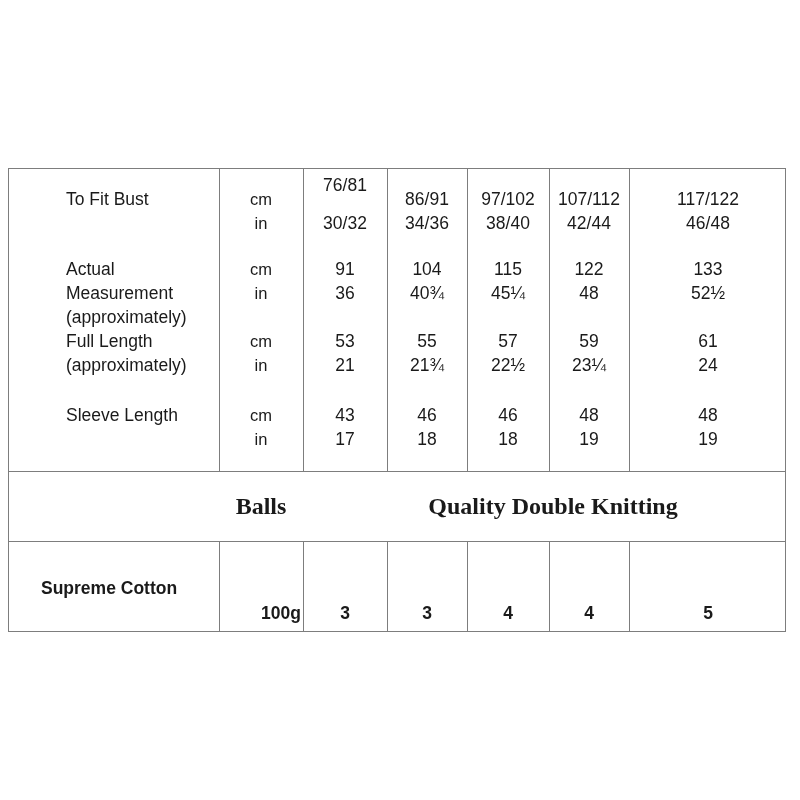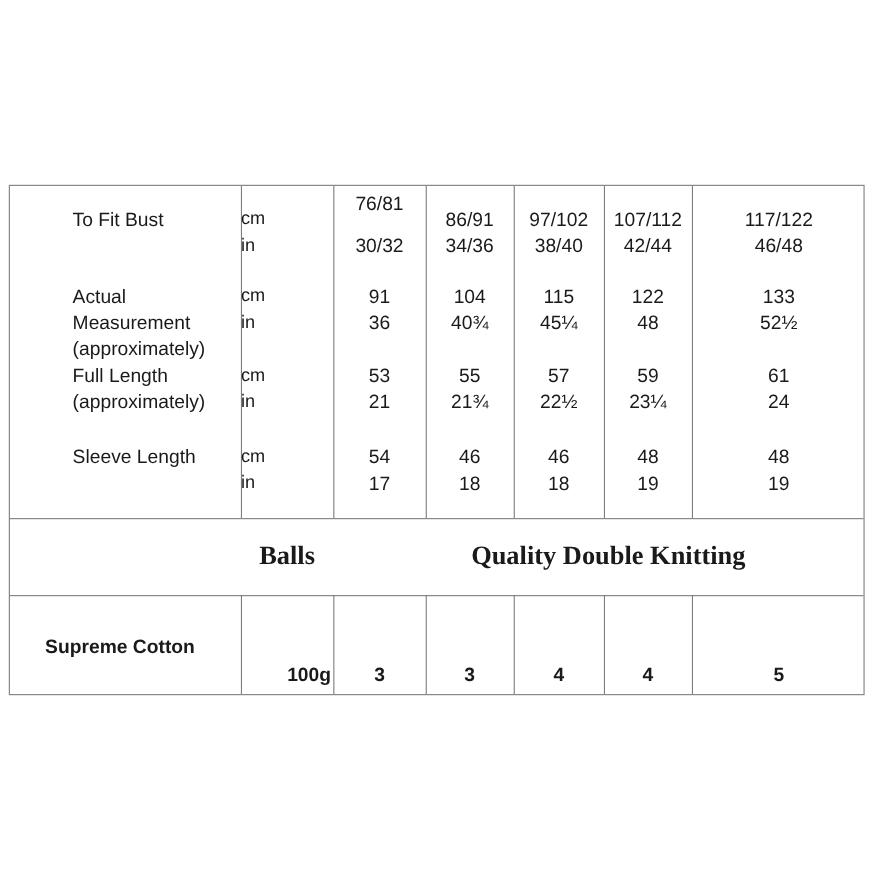--- a/index.html
+++ b/index.html
@@ -61,20 +61,21 @@
     left: 12px;
     font-size: 17.5px;
     line-height: 24px;
     white-space: nowrap;
     margin-left: 45px;
   }
   .unit-cell {
     position: absolute;
     width: 84px;
     left: 210px;
+    text-align: center;
     font-size: 16.5px;
     line-height: 24px;
   }
   .data-cell {
     position: absolute;
     text-align: center;
     font-size: 17.5px;
     line-height: 24px;
     white-space: nowrap;
   }
@@ -197,21 +198,21 @@
     <div class="data-cell" style="left:458px;width:82px;top:160px">57</div>
     <div class="data-cell" style="left:540px;width:80px;top:160px">59</div>
     <div class="data-cell" style="left:620px;width:158px;top:160px">61</div>
 
     <div class="data-cell" style="left:294px;width:84px;top:184px">21</div>
     <div class="data-cell" style="left:378px;width:80px;top:184px">21¾</div>
     <div class="data-cell" style="left:458px;width:82px;top:184px">22½</div>
     <div class="data-cell" style="left:540px;width:80px;top:184px">23¼</div>
     <div class="data-cell" style="left:620px;width:158px;top:184px">24</div>
 
-    <div class="data-cell" style="left:294px;width:84px;top:234px">54</div>
+    <div class="data-cell" style="left:294px;width:84px;top:234px">43</div>
     <div class="data-cell" style="left:378px;width:80px;top:234px">46</div>
     <div class="data-cell" style="left:458px;width:82px;top:234px">46</div>
     <div class="data-cell" style="left:540px;width:80px;top:234px">48</div>
     <div class="data-cell" style="left:620px;width:158px;top:234px">48</div>
 
     <div class="data-cell" style="left:294px;width:84px;top:258px">17</div>
     <div class="data-cell" style="left:378px;width:80px;top:258px">18</div>
     <div class="data-cell" style="left:458px;width:82px;top:258px">18</div>
     <div class="data-cell" style="left:540px;width:80px;top:258px">19</div>
     <div class="data-cell" style="left:620px;width:158px;top:258px">19</div>

